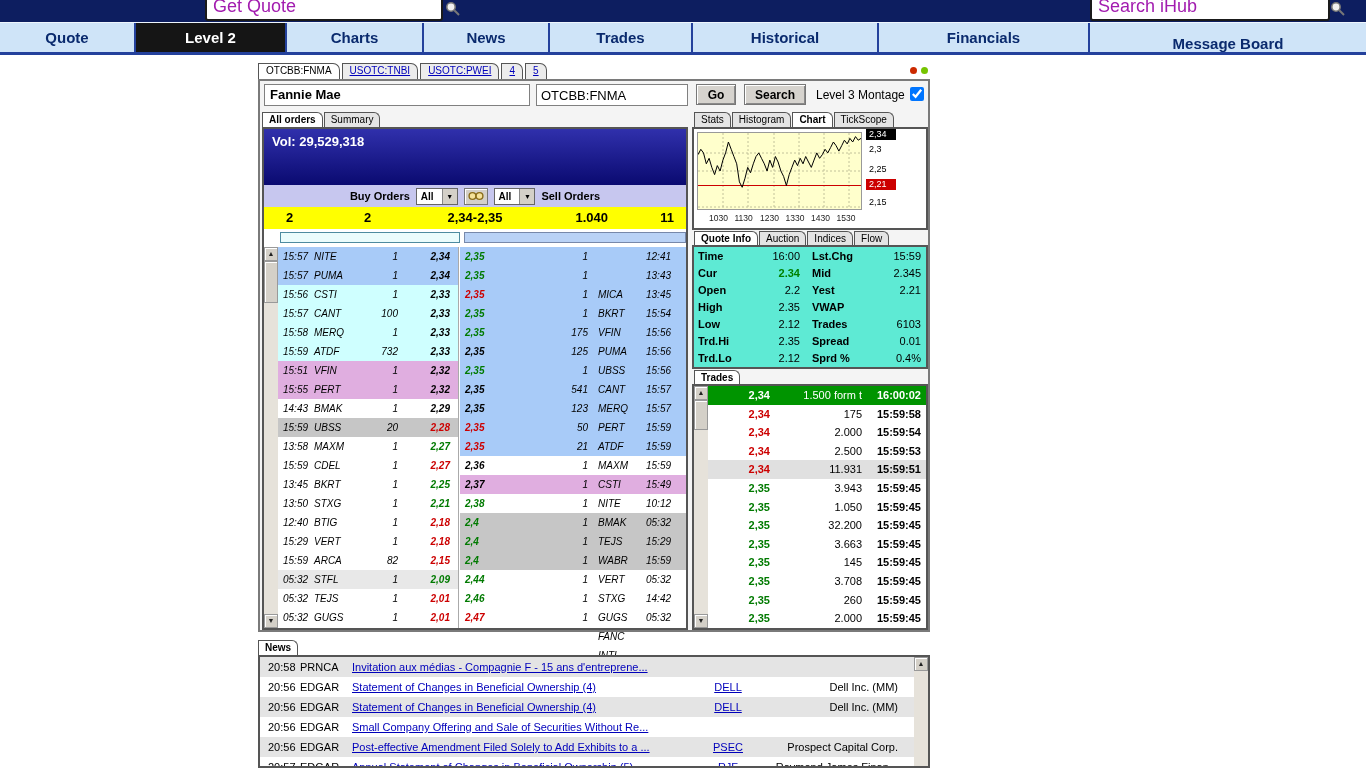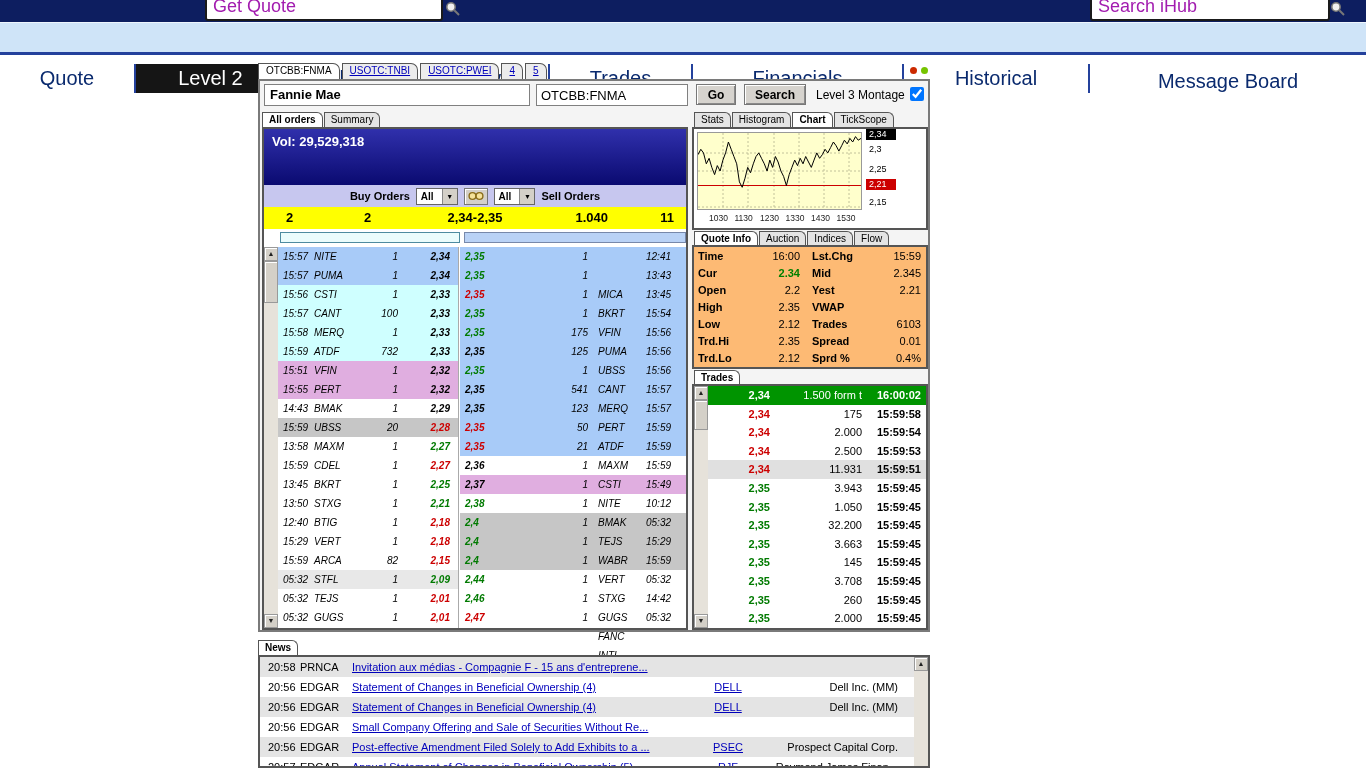--- a/index.html
+++ b/index.html
@@ -12,21 +12,21 @@
   .qsearch { position:absolute; top:-6px; height:27px; background:#fff; border:2px solid #1a1a1a;
     border-radius:3px; display:flex; align-items:flex-end; padding:0 4px 2px 6px; }
   .qsearch input { border:none; outline:none; flex:1; font-size:18px; color:#a21caf;
     font-family:"Liberation Sans",sans-serif; background:transparent; }
   .mag { width:16px; height:16px; flex:0 0 16px; }
 
   
   .navbar { position:absolute; left:0; top:22px; width:1366px; height:33px; background:#cfe4f8;
     border-top:1px solid #eef5fd; border-bottom:3px solid #24419c; display:flex; }
   .navtab { height:100%; display:flex; align-items:center; justify-content:center;
-    font-size:20px; font-weight:normal; color:#0a2a6e; border-right:2px solid #24419c; cursor:pointer;margin-top:41px; }
+    font-size:15px; font-weight:bold; color:#0a2a6e; border-right:2px solid #24419c; cursor:pointer; }
   .navtab:last-child { border-right:none; }
   .navtab.active { background:#151515; color:#fff; }
 
   
   .ptabs { position:absolute; left:258px; top:63px; height:16px; display:flex; gap:2px; }
   .ptab { border:1px solid #555; border-bottom:none; background:#ececec; padding:1px 7px 0 7px;
     font-size:10px; color:#0000bb; text-decoration:underline; border-radius:0 7px 0 0; cursor:pointer; }
   .ptab.active { background:#fff; color:#000; text-decoration:none; }
   .dots { position:absolute; left:910px; top:67px; display:flex; gap:4px; }
   .dot { width:7px; height:7px; border-radius:50%; }
@@ -97,21 +97,21 @@
     border:2px solid #555; background:#fff; }
   .plot { position:absolute; left:3px; top:3px; width:165px; height:78px; background:#ffffcc;
     border:1px solid #999; }
   .ylab { position:absolute; left:172px; width:34px; height:11px; font-size:9px; line-height:11px; padding-left:3px; }
   .ylab.cur { background:#000; color:#fff; width:30px; }
   .ylab.prev { background:#cc0000; color:#fff; width:30px; }
   .xlabs { position:absolute; left:3px; top:84px; width:165px; height:12px; }
   .xlab { position:absolute; top:0; font-size:8.5px; color:#222; }
 
   .qbox { position:absolute; left:432px; top:164px; width:236px; height:124px;
-    border:2px solid #555; background:#fdba74; padding-top:1px; }
+    border:2px solid #555; background:#5eead4; padding-top:1px; }
   .qrow { height:17px; display:flex; font-size:11px; line-height:17px; }
   .qrow .ql { width:44px; flex:0 0 44px; padding-left:4px; font-weight:bold; }
   .qrow .qv { width:62px; flex:0 0 62px; text-align:right; }
   .qrow .qr { width:58px; flex:0 0 58px; padding-left:12px; font-weight:bold; }
   .qrow .qw { flex:1; text-align:right; padding-right:5px; }
   .green { color:#008000; font-weight:bold; }
 
   .tbox { position:absolute; left:432px; top:303px; width:236px; height:246px;
     border:2px solid #555; background:#fff; display:flex; }
   .trows { flex:1; }
@@ -173,26 +173,26 @@
       </div>
 
       <div class="navtab" style="width: 126px;">
         <span>News</span>
       </div>
 
       <div class="navtab" style="width: 143px;">
         <span>Trades</span>
       </div>
 
+      <div class="navtab" style="width: 186px;">
+        <span>Historical</span>
+      </div>
+
       <div class="navtab" style="width: 211px;">
         <span>Financials</span>
-      </div>
-
-      <div class="navtab" style="width: 186px;">
-        <span>Historical</span>
       </div>
 
       <div class="navtab" style="width: 276px; align-items: flex-end;">
         <span>Message Board</span>
       </div>
     </div>
 
   <div class="ptabs">
 
       <div class="ptab active">

